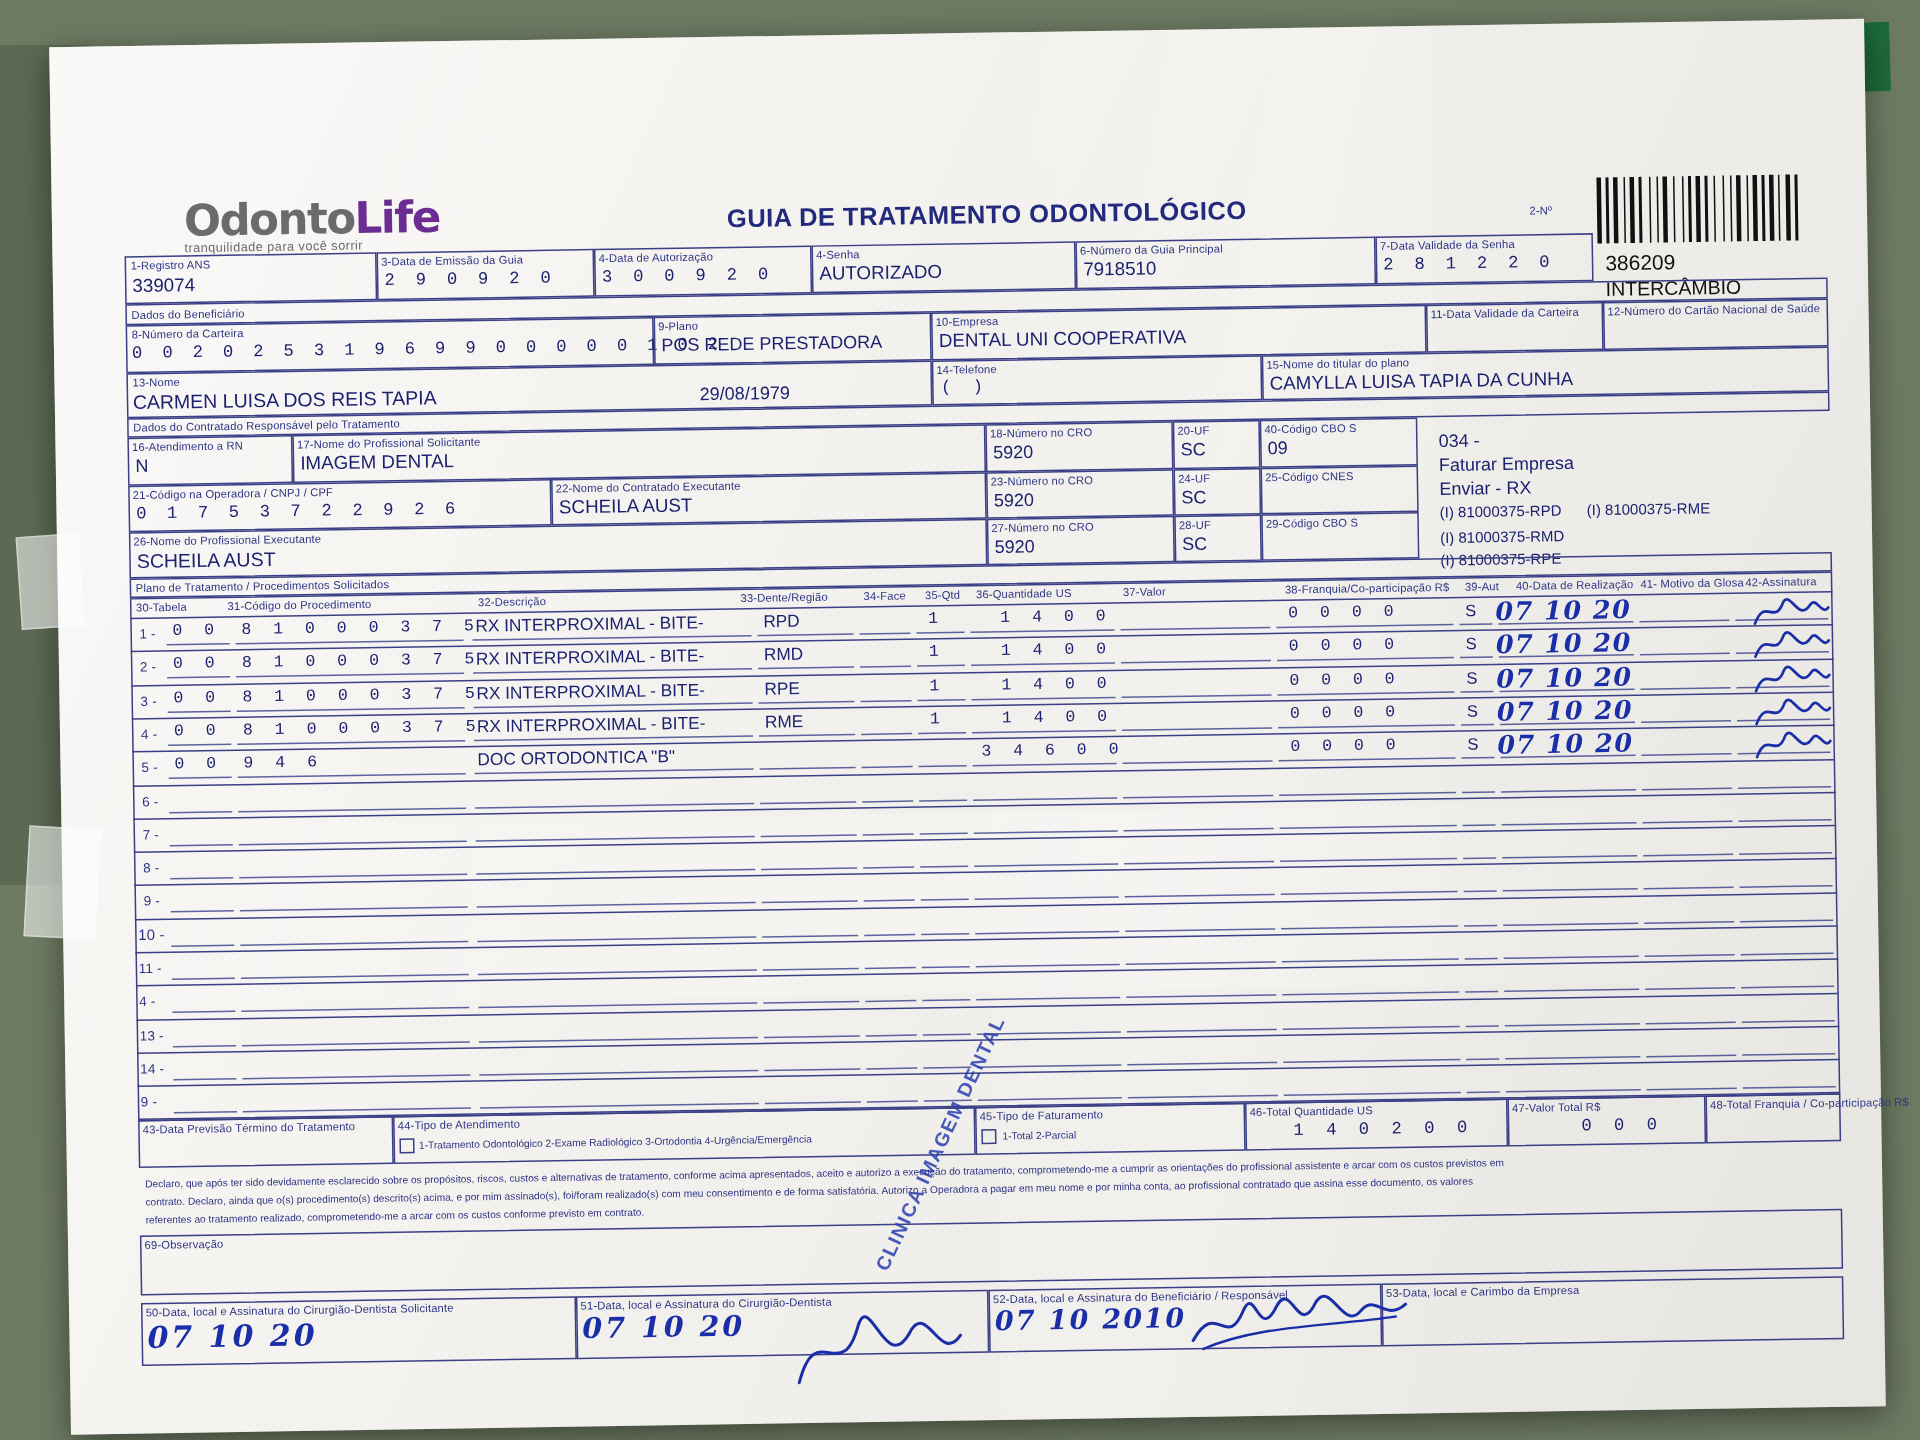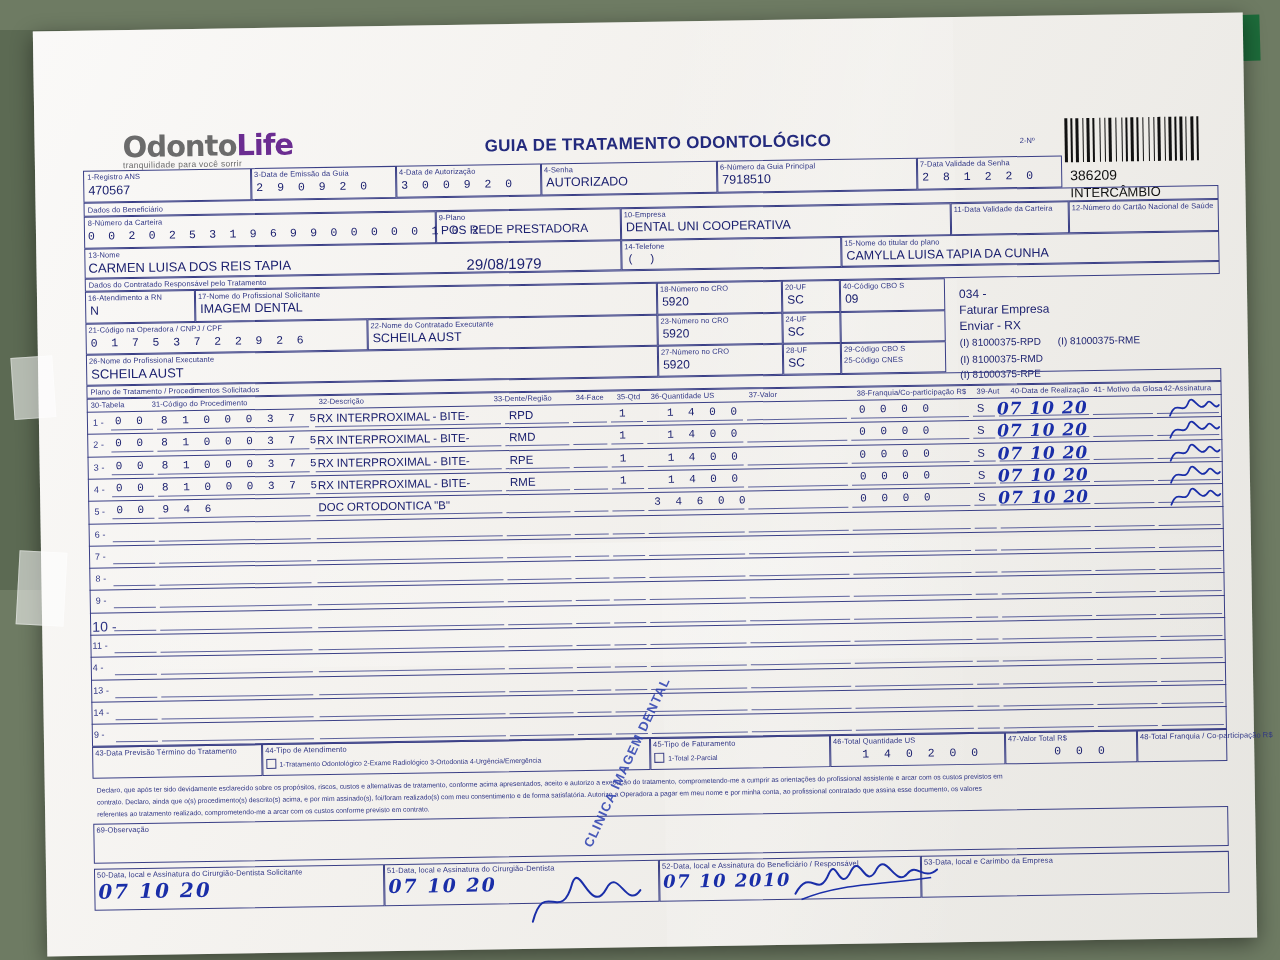--- a/index.html
+++ b/index.html
@@ -128,21 +128,21 @@
           <i style="left: 115px; width: 3px;"></i>
           <i style="left: 121px; width: 1px;"></i>
           <i style="left: 126px; width: 3px;"></i>
           <i style="left: 132px; width: 2px;"></i>
         </div>
       <div class="val" style="left:1035px;top:152px;font-size:14px;color:#111;">386209</div>
       <div class="val" style="left:1035px;top:170px;font-size:13px;color:#111;">INTERCÂMBIO</div>
 
       <div class="box" style="left:48px;top:140px;width:168px;height:32px;"></div>
       <div class="lbl" style="left:52px;top:142px;">1-Registro ANS</div>
-      <div class="val" style="left:53px;top:153px;">470567</div>
+      <div class="val" style="left:53px;top:153px;">339074</div>
 
       <div class="box" style="left:216px;top:140px;width:145px;height:32px;"></div>
       <div class="lbl" style="left:219px;top:142px;">3-Data de Emissão da Guia</div>
       <div class="val mono" style="left:221px;top:153px;font-size:11.5px;letter-spacing:3.5px;">2 9 0 9 2 0</div>
 
       <div class="box" style="left:361px;top:140px;width:145px;height:32px;"></div>
       <div class="lbl" style="left:364px;top:142px;">4-Data de Autorização</div>
       <div class="val mono" style="left:366px;top:153px;font-size:11.5px;letter-spacing:3.5px;">3 0 0 9 2 0</div>
 
       <div class="box" style="left:506px;top:140px;width:176px;height:32px;"></div>
@@ -174,21 +174,21 @@
 
       <div class="box" style="left:915px;top:186px;width:118px;height:32px;"></div>
       <div class="lbl" style="left:918px;top:188px;">11-Data Validade da Carteira</div>
 
       <div class="box" style="left:1033px;top:186px;width:150px;height:32px;"></div>
       <div class="lbl" style="left:1036px;top:188px;">12-Número do Cartão Nacional de Saúde</div>
 
       <div class="box" style="left:48px;top:218px;width:537px;height:30px;"></div>
       <div class="lbl" style="left:52px;top:220px;">13-Nome</div>
       <div class="val" style="left:52px;top:230px;font-size:13px;">CARMEN LUISA DOS REIS TAPIA</div>
-      <div class="val" style="left:430px;top:231px;font-size:15px;">29/08/1979</div>
+      <div class="val" style="left:430px;top:231px;font-size:12px;">29/08/1979</div>
 
       <div class="box" style="left:585px;top:218px;width:220px;height:30px;"></div>
       <div class="lbl" style="left:588px;top:220px;">14-Telefone</div>
       <div class="val mono" style="left:591px;top:231px;font-size:11px;letter-spacing:4px;">(     )</div>
 
       <div class="box" style="left:805px;top:218px;width:378px;height:30px;"></div>
       <div class="lbl" style="left:808px;top:220px;">15-Nome do titular do plano</div>
       <div class="val" style="left:810px;top:230px;font-size:12.5px;">CAMYLLA LUISA TAPIA DA CUNHA</div>
 
       <div class="box" style="left:48px;top:248px;width:1135px;height:13px;"></div>
@@ -224,21 +224,21 @@
 
       <div class="box" style="left:620px;top:293px;width:125px;height:31px;"></div>
       <div class="lbl" style="left:623px;top:295px;">23-Número no CRO</div>
       <div class="val" style="left:625px;top:305px;font-size:12px;">5920</div>
 
       <div class="box" style="left:745px;top:293px;width:58px;height:31px;"></div>
       <div class="lbl" style="left:748px;top:295px;">24-UF</div>
       <div class="val" style="left:750px;top:305px;font-size:12px;">SC</div>
 
       <div class="box" style="left:803px;top:293px;width:105px;height:31px;"></div>
-      <div class="lbl" style="left:806px;top:295px;margin-top:42px;">25-Código CNES</div>
+      <div class="lbl" style="left:806px;top:295px;">25-Código CNES</div>
 
       <div class="box" style="left:48px;top:324px;width:572px;height:31px;"></div>
       <div class="lbl" style="left:51px;top:326px;">26-Nome do Profissional Executante</div>
       <div class="val" style="left:53px;top:336px;font-size:13px;">SCHEILA AUST</div>
 
       <div class="box" style="left:620px;top:324px;width:125px;height:31px;"></div>
       <div class="lbl" style="left:623px;top:326px;">27-Número no CRO</div>
       <div class="val" style="left:625px;top:336px;font-size:12px;">5920</div>
 
       <div class="box" style="left:745px;top:324px;width:58px;height:31px;"></div>
@@ -464,21 +464,21 @@
           <div class="dash" style="left:534px;top:577.4px;width:34px;"></div>
           <div class="dash" style="left:572px;top:577.4px;width:32px;"></div>
           <div class="dash" style="left:608px;top:577.4px;width:96px;"></div>
           <div class="dash" style="left:708px;top:577.4px;width:100px;"></div>
           <div class="dash" style="left:812px;top:577.4px;width:118px;"></div>
           <div class="dash" style="left:934px;top:577.4px;width:22px;"></div>
           <div class="dash" style="left:960px;top:577.4px;width:90px;"></div>
           <div class="dash" style="left:1054px;top:577.4px;width:60px;"></div>
           <div class="dash" style="left:1118px;top:577.4px;width:62px;"></div>
           <div class="hline" style="left:48px;top:604.0px;width:1135px;"></div>
-          <div class="lbl" style="left:50px;top:587.7px;font-size:14px;">10 -</div>
+          <div class="lbl" style="left:50px;top:587.7px;font-size:10px;">10 -</div>
           <div class="dash" style="left:72px;top:599.7px;width:42px;"></div>
           <div class="dash" style="left:118px;top:599.7px;width:152px;"></div>
           <div class="dash" style="left:276px;top:599.7px;width:186px;"></div>
           <div class="dash" style="left:466px;top:599.7px;width:64px;"></div>
           <div class="dash" style="left:534px;top:599.7px;width:34px;"></div>
           <div class="dash" style="left:572px;top:599.7px;width:32px;"></div>
           <div class="dash" style="left:608px;top:599.7px;width:96px;"></div>
           <div class="dash" style="left:708px;top:599.7px;width:100px;"></div>
           <div class="dash" style="left:812px;top:599.7px;width:118px;"></div>
           <div class="dash" style="left:934px;top:599.7px;width:22px;"></div>

